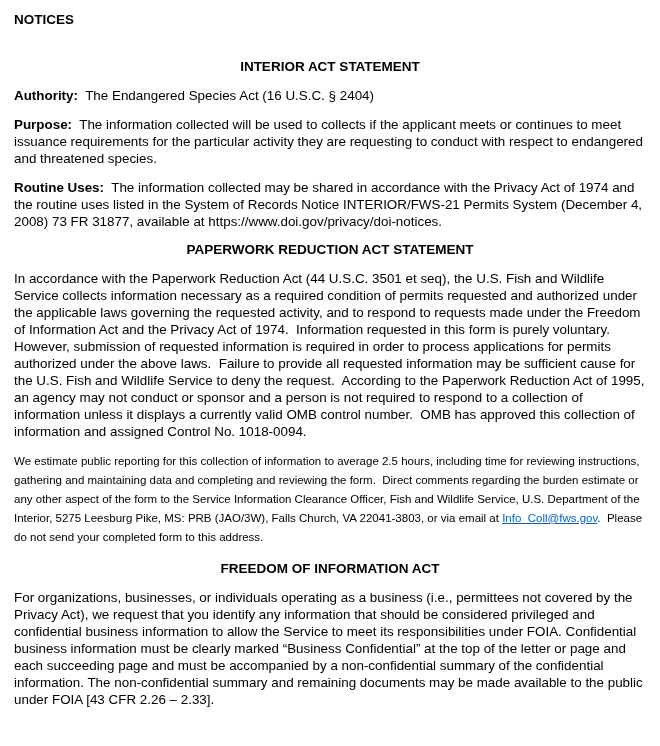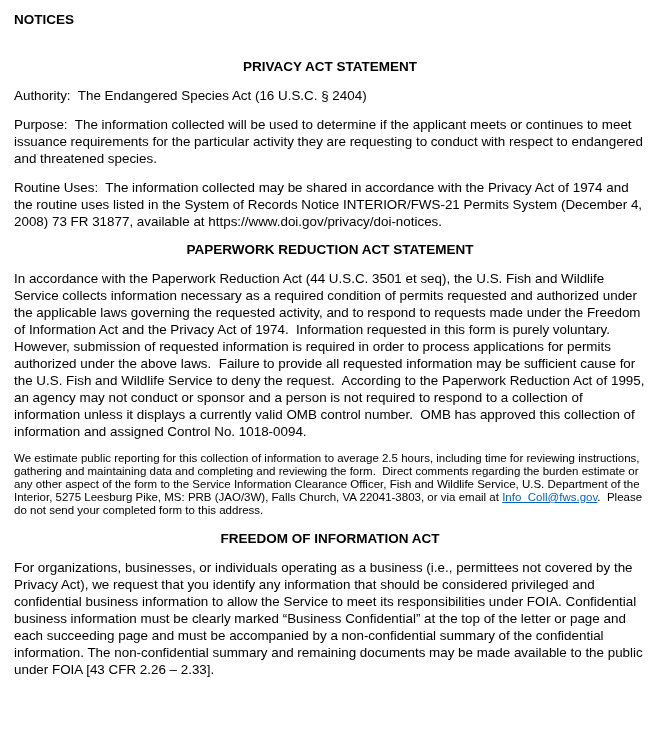--- a/index.html
+++ b/index.html
@@ -24,42 +24,42 @@
     margin: 4px 0 13px 0;
   }
   .para {
     font-size: 13.4px;
     line-height: 17px;
     margin-bottom: 12px;
     white-space: pre-wrap;
   }
   .para.small {
     font-size: 11.5px;
-    line-height: 13px;
+    line-height: 19px;
   }
-  .lead { font-weight: normal; }
+  .lead { font-weight: bold; }
   .etseq { }
   a.email-link {
     color: #0563c1;
     text-decoration: underline;
     cursor: pointer;
   }
 </style>
 </head>
 <body>
 
 <div class="page">
 
   <div class="doc-title">NOTICES</div>
 
-  <div class="section-heading">PRIVACY ACT STATEMENT</div>
+  <div class="section-heading">INTERIOR ACT STATEMENT</div>
 
   <p class="para"><span class="lead">Authority:</span><span>  The Endangered Species Act (16 U.S.C. § 2404)</span></p>
 
-  <p class="para"><span class="lead">Purpose:</span><span>  The information collected will be used to determine if the applicant meets or continues to meet issuance requirements for the particular activity they are requesting to conduct with respect to endangered and threatened species.</span></p>
+  <p class="para"><span class="lead">Purpose:</span><span>  The information collected will be used to collects if the applicant meets or continues to meet issuance requirements for the particular activity they are requesting to conduct with respect to endangered and threatened species.</span></p>
 
   <p class="para"><span class="lead">Routine Uses:</span><span>  The information collected may be shared in accordance with the Privacy Act of 1974 and the routine uses listed in the System of Records Notice INTERIOR/FWS-21 Permits System (December 4, 2008) 73 FR 31877, available at https://www.doi.gov/privacy/doi-notices.</span></p>
 
 
   <div class="section-heading">PAPERWORK REDUCTION ACT STATEMENT</div>
 
   <p class="para"><span>In accordance with the Paperwork Reduction Act (44 U.S.C. 3501 </span><span class="etseq">et seq</span><span>), the U.S. Fish and Wildlife Service collects information necessary as a required condition of permits requested and authorized under the applicable laws governing the requested activity, and to respond to requests made under the Freedom of Information Act and the Privacy Act of 1974.  Information requested in this form is purely voluntary.  However, submission of requested information is required in order to process applications for permits authorized under the above laws.  Failure to provide all requested information may be sufficient cause for the U.S. Fish and Wildlife Service to deny the request.  According to the Paperwork Reduction Act of 1995, an agency may not conduct or sponsor and a person is not required to respond to a collection of information unless it displays a currently valid OMB control number.  OMB has approved this collection of information and assigned Control No. 1018-0094.</span></p>
 
 
   <p class="para small"><span>We estimate public reporting for this collection of information to average 2.5 hours, including time for reviewing instructions, gathering and maintaining data and completing and reviewing the form.  Direct comments regarding the burden estimate or any other aspect of the form to the Service Information Clearance Officer, Fish and Wildlife Service, U.S. Department of the Interior, 5275 Leesburg Pike, MS: PRB (JAO/3W), Falls Church, VA 22041-3803, or via email at </span><a class="email-link">Info_Coll@fws.gov</a><span>.  Please do not send your completed form to this address.</span></p>

